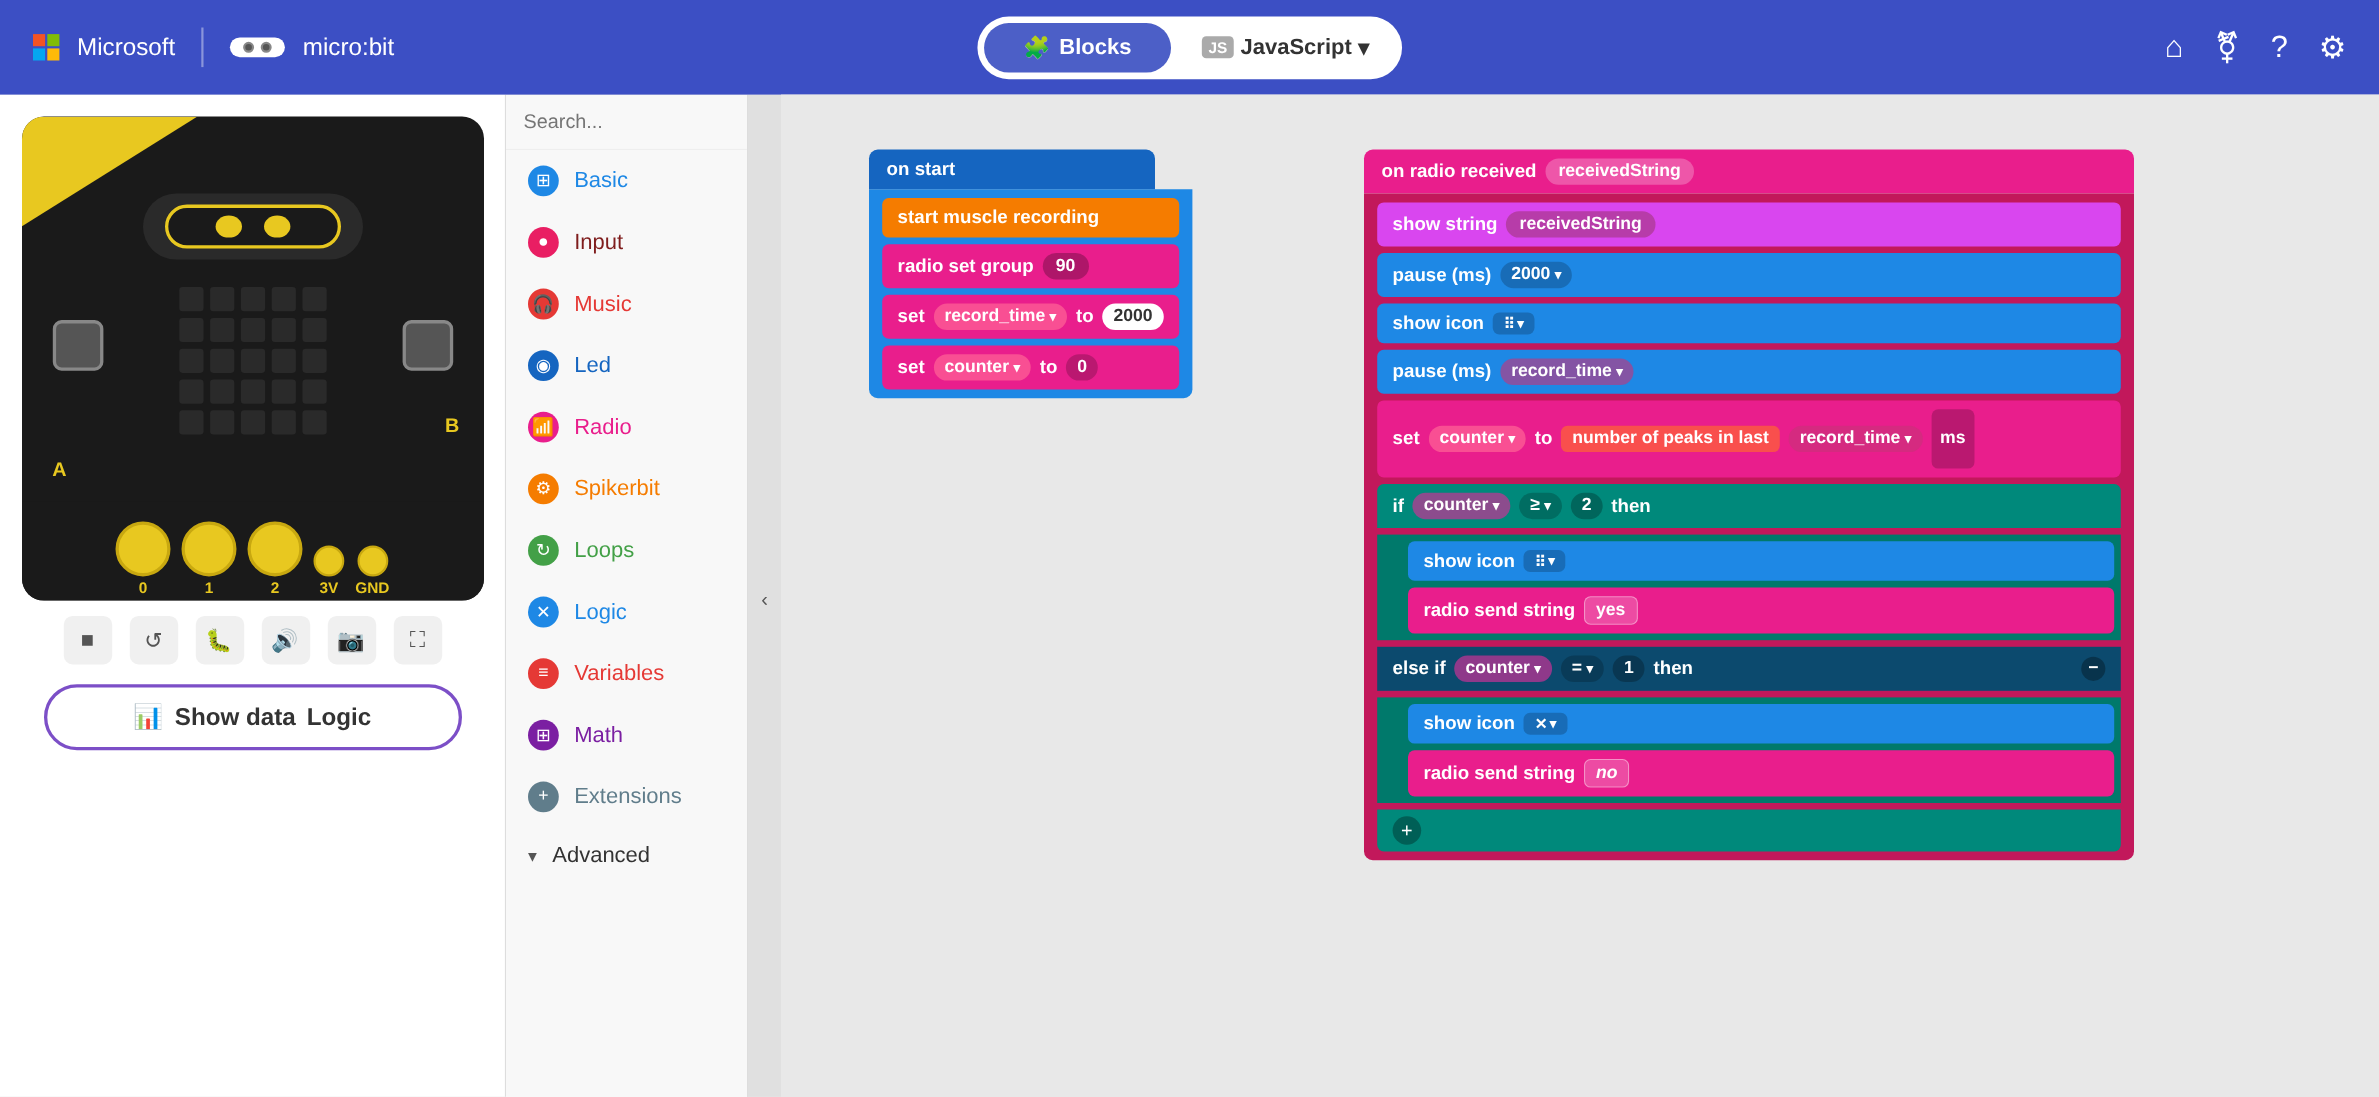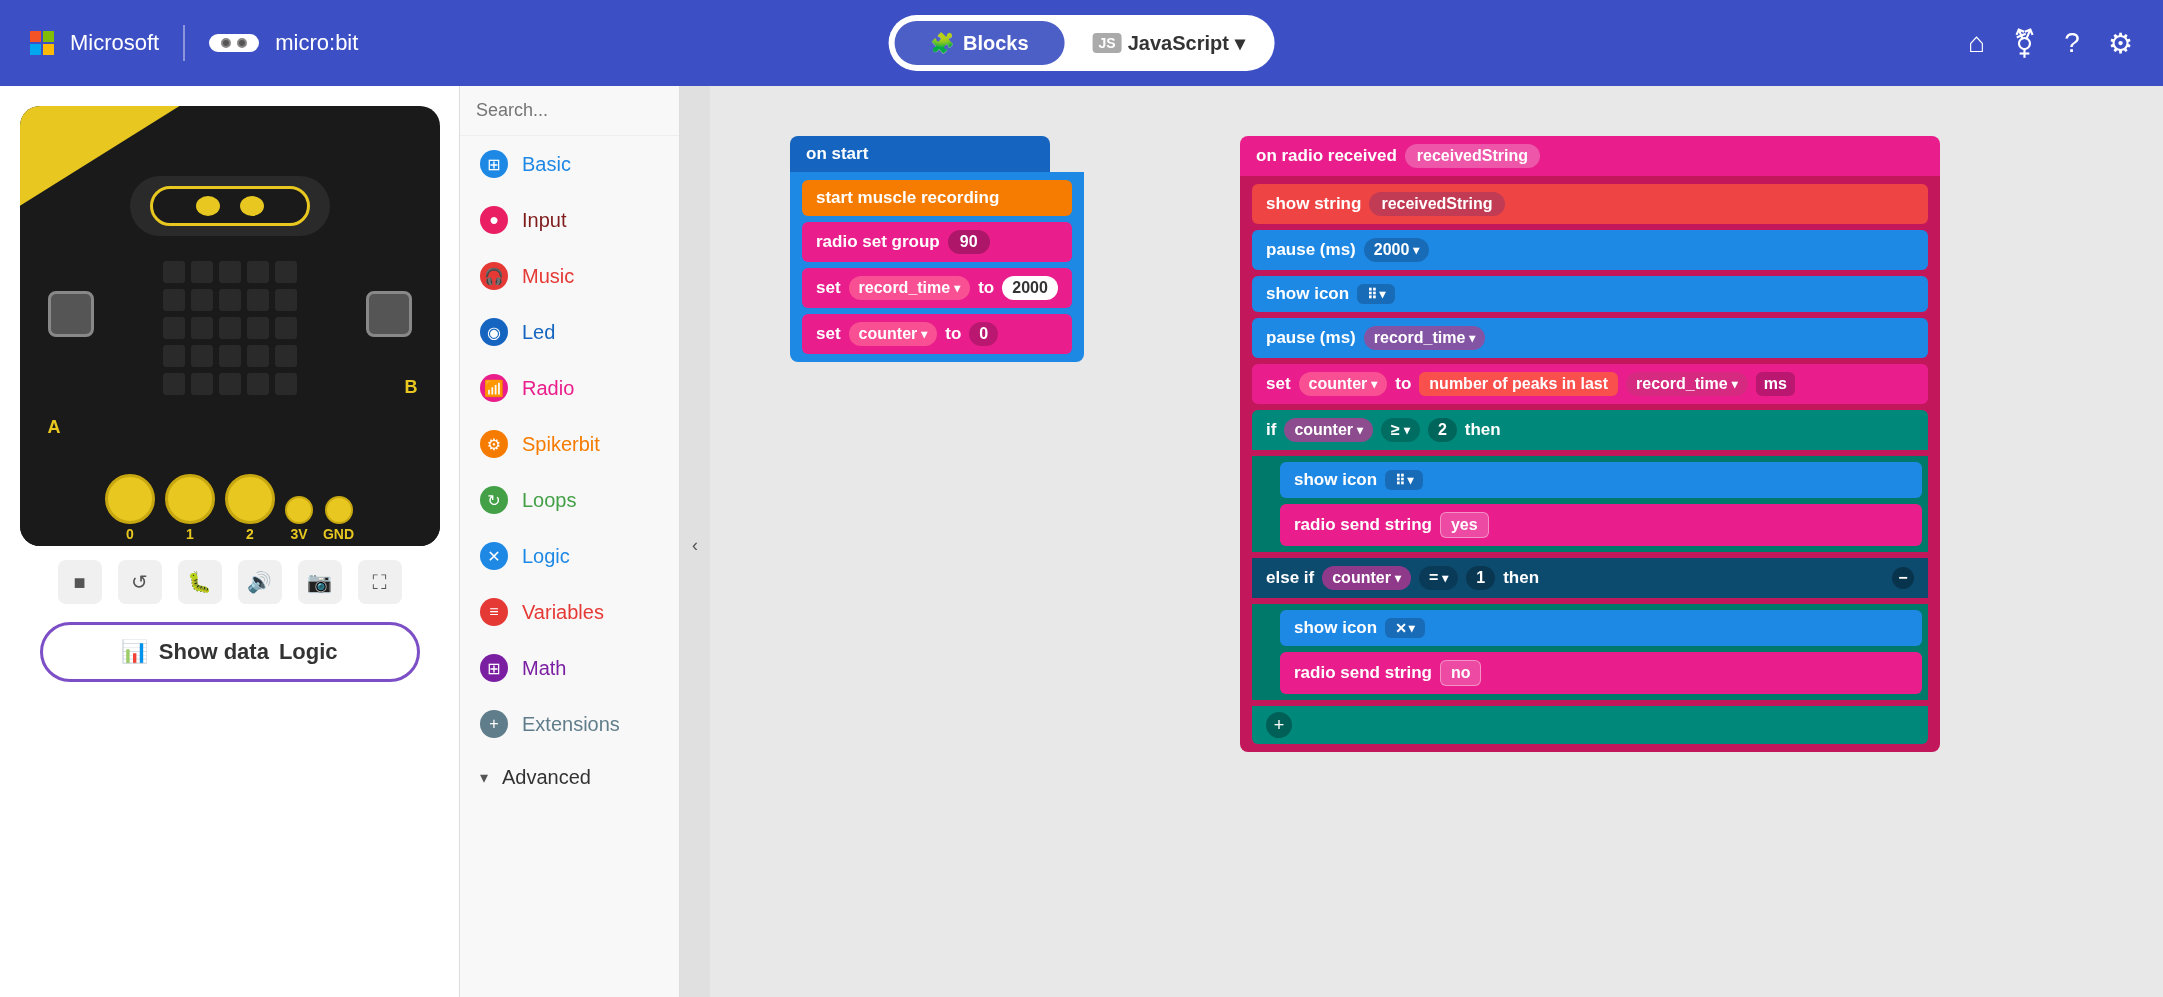--- a/index.html
+++ b/index.html
@@ -589,21 +589,21 @@
 
       <div style="position:absolute;left:530px;top:50px;">
 
         <div style="background:#e91e8c;border-radius:8px 8px 0 0;padding:8px 16px;font-size:17px;font-weight:700;color:white;display:flex;align-items:center;gap:8px;min-width:700px;">
           <span>on radio received</span>
           <span style="background:rgba(255,255,255,0.25);border-radius:12px;padding:3px 12px;font-size:16px;">receivedString</span>
         </div>
 
         <div style="background:#c2185b;border-radius:0 0 8px 8px;padding:8px 12px;display:flex;flex-direction:column;gap:6px;min-width:700px;">
 
-          <div style="background:#ef4444;border-radius:6px;padding:8px 14px;color:white;font-size:17px;font-weight:600;display:flex;align-items:center;gap:8px;">
+          <div style="background:#d946ef;border-radius:6px;padding:8px 14px;color:white;font-size:17px;font-weight:600;display:flex;align-items:center;gap:8px;">
             <span>show string</span>
             <span style="background:rgba(150,50,100,0.5);border-radius:12px;padding:3px 12px;font-size:16px;">receivedString</span>
           </div>
 
           <div style="background:#1e88e5;border-radius:6px;padding:8px 14px;color:white;font-size:17px;font-weight:600;display:flex;align-items:center;gap:8px;">
             <span>pause (ms)</span>
             <span style="background:rgba(0,0,0,0.2);border-radius:14px;padding:3px 10px;font-size:16px;display:flex;align-items:center;gap:4px;">
               <span>2000</span>
               <span style="font-size:12px;">▾</span>
             </span>
@@ -630,21 +630,21 @@
             <span style="background:rgba(255,100,150,0.7);border-radius:12px;padding:3px 10px;font-size:16px;display:flex;align-items:center;gap:4px;">
               <span>counter</span>
               <span style="font-size:12px;">▾</span>
             </span>
             <span>to</span>
             <span style="background:rgba(255,100,50,0.7);border-radius:6px;padding:3px 10px;font-size:16px;">number of peaks in last</span>
             <span style="background:rgba(200,50,120,0.6);border-radius:12px;padding:3px 10px;font-size:16px;display:flex;align-items:center;gap:4px;">
               <span>record_time</span>
               <span style="font-size:12px;">▾</span>
             </span>
-            <span style="background:rgba(0,0,0,0.2);border-radius:6px;padding:3px 8px;font-size:16px;">ms</span>
+            <span style="background:rgba(0,0,0,0.2);border-radius:6px;padding:18px 8px;font-size:16px;">ms</span>
           </div>
 
           <div style="background:#00897b;border-radius:6px 6px 0 0;padding:8px 14px;color:white;font-size:17px;font-weight:600;display:flex;align-items:center;gap:8px;">
             <span>if</span>
             <span style="background:rgba(200,50,150,0.7);border-radius:12px;padding:3px 10px;font-size:16px;display:flex;align-items:center;gap:4px;">
               <span>counter</span>
               <span style="font-size:12px;">▾</span>
             </span>
             <span style="background:rgba(0,0,0,0.2);border-radius:12px;padding:3px 10px;font-size:16px;display:flex;align-items:center;gap:4px;">
               <span>≥</span>
@@ -690,21 +690,21 @@
             <div style="background:#1e88e5;border-radius:6px;padding:8px 14px;color:white;font-size:17px;font-weight:600;display:flex;align-items:center;gap:8px;">
               <span>show icon</span>
               <span style="background:rgba(0,0,0,0.2);border-radius:6px;padding:2px 10px;font-size:20px;display:flex;align-items:center;gap:2px;">
                 <span style="font-size:14px;">✕</span>
                 <span style="font-size:12px;">▾</span>
               </span>
             </div>
 
             <div style="background:#e91e8c;border-radius:6px;padding:8px 14px;color:white;font-size:17px;font-weight:600;display:flex;align-items:center;gap:8px;">
               <span>radio send string</span>
-              <span style="background:rgba(255,255,255,0.2);border-radius:6px;padding:3px 10px;font-size:16px;border:1px solid rgba(255,255,255,0.4);">no</span>
+              <span style="background:rgba(255,255,255,0.2);border-radius:6px;padding:3px 10px;font-size:16px;border:1px solid rgba(255,255,255,0.4);font-style:italic;">no</span>
             </div>
           </div>
 
           <div style="background:#00897b;border-radius:0 0 6px 6px;padding:6px 14px;display:flex;align-items:center;">
             <span style="background:rgba(0,0,0,0.3);border-radius:50%;width:26px;height:26px;display:flex;align-items:center;justify-content:center;font-size:18px;cursor:pointer;color:white;">+</span>
           </div>
 
         </div>
       </div>
 

